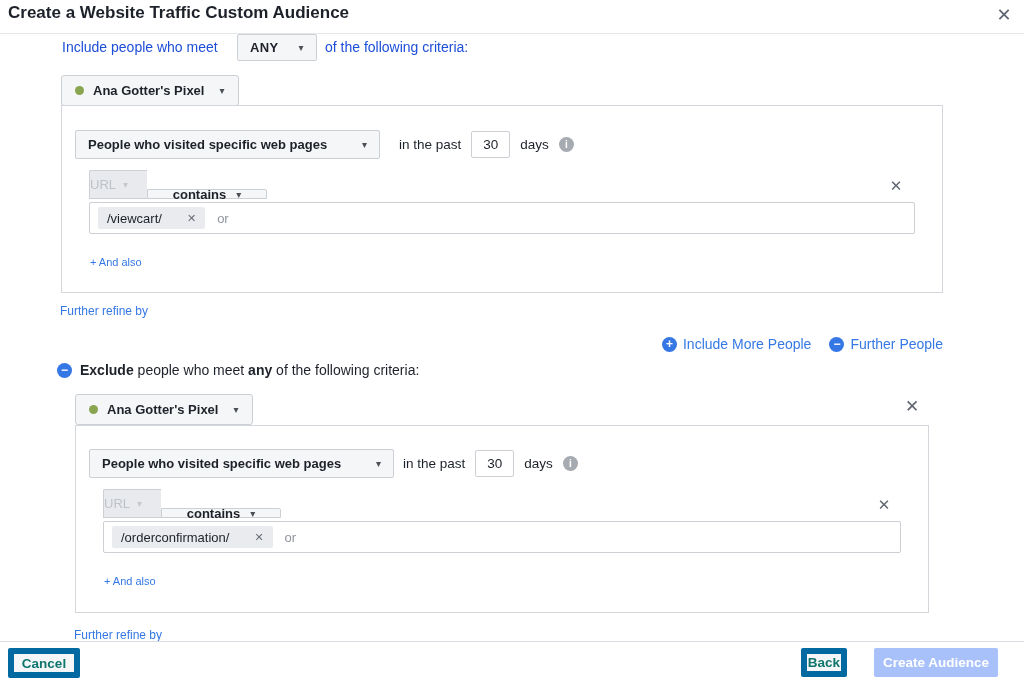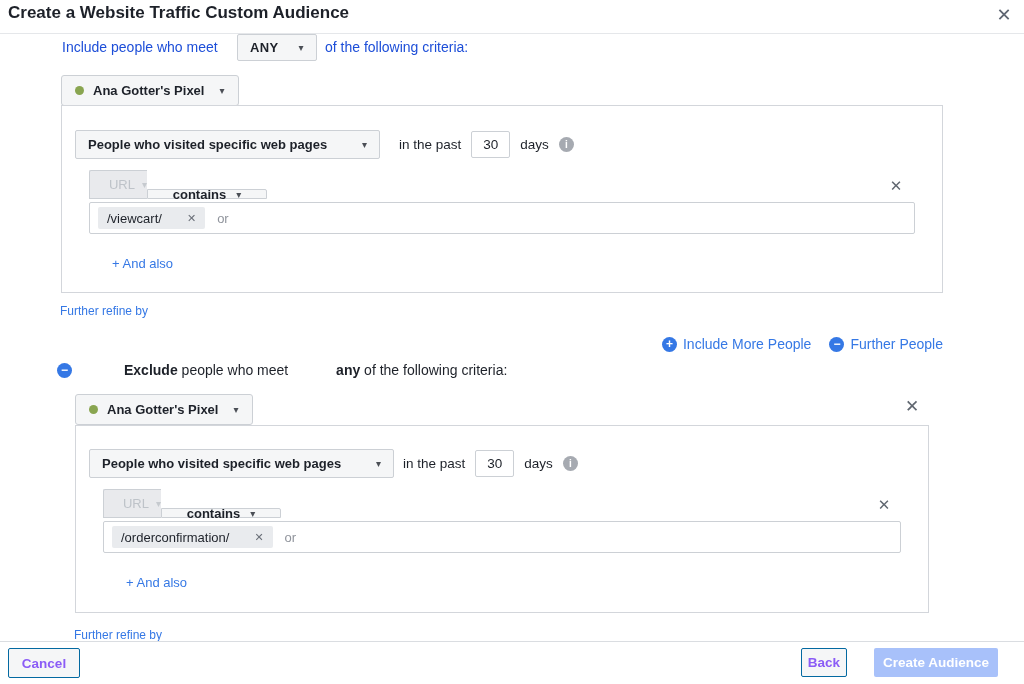--- a/index.html
+++ b/index.html
@@ -64,21 +64,21 @@
     color:#fff; font-size:10px; font-weight:700; font-style:normal;
     display:inline-flex; align-items:center; justify-content:center; cursor:pointer;
   }
 
   .seg-group { display:flex; height:29px; }
   .seg {
     display:flex; align-items:center; border:1px solid #ccd0d5;
     font-size:13px; cursor:pointer;
   }
   .seg-url {
-    width:58px; justify-content:flex-end; background:#e9eaed; color:#bec3c9;
+    width:58px; justify-content:flex-start; background:#e9eaed; color:#bec3c9;
     border-right:none; border-radius:2px 0 0 0;
   }
   .seg-url .caret { color:#c6cacf; margin-left:7px; }
   .seg-op { width:120px; justify-content:center; background:#f5f6f7; font-weight:700; border-radius:0 2px 0 0;margin-top:19px; }
 
   .remove-x {
     background:none; border:none; font-size:15px; color:#606770; cursor:pointer;
     width:20px; height:20px; display:flex; align-items:center; justify-content:center;
   }
   .section-x { font-size:17px; width:24px; height:24px; }
@@ -94,45 +94,45 @@
     font-size:13px; color:#1d2129; white-space:nowrap;
   }
   .chip-x { font-size:11px; color:#6a6f78; cursor:pointer; }
   .url-input {
     flex:1; border:none; outline:none; font-size:13px; font-family:inherit; color:#1d2129;
     background:transparent; min-width:40px;
   }
   .url-input::placeholder { color:#90949c; }
 
   .link { color:#3578e5; text-decoration:none; cursor:pointer; }
-  .and-also { font-size:13px;margin-left:22px; }
+  .and-also { font-size:11px; }
   .refine { font-size:12px; }
 
   .links-row { top:336px; right:81px; display:flex; gap:18px; align-items:center; }
   .pm-link { display:inline-flex; align-items:center; gap:6px; font-size:14px; }
   .pm-icon {
     width:15px; height:15px; border-radius:50%; background:#3578e5; color:#fff;
     display:inline-flex; align-items:center; justify-content:center;
     font-size:12px; font-weight:700; line-height:1;
   }
 
   .exclude-hdr { left:57px; top:362px; display:flex; align-items:center; gap:8px; font-size:14px; }
-  .bold { font-weight:700;margin-left:44px; }
+  .bold { font-weight:700; }
 
   
   .footer {
     left:0; top:641px; width:1024px; height:43px;
     background:#fff; border-top:1px solid #dadde1; z-index:5;
   }
   .footer-btn {
     position:absolute; top:6px; height:30px; border-radius:2px;
     font-family:inherit; font-size:13.5px; font-weight:700; cursor:pointer;
     display:flex; align-items:center; justify-content:center;
   }
-  .btn-secondary { background:#f5f6f7; border:1px solid #0369a1; color:#8b5cf6; }
+  .btn-secondary { background:#f5f6f7; border:6px solid #0369a1; color:#0f766e; }
   .cancel-btn { left:8px; width:72px; }
   .back-btn { left:801px; width:46px; height:29px; }
   .create-btn {
     left:874px; width:124px; height:29px;
     background:#a8c1fa; border:none; color:#fff;
   }
 </style>
 </head>
 <body>
 

